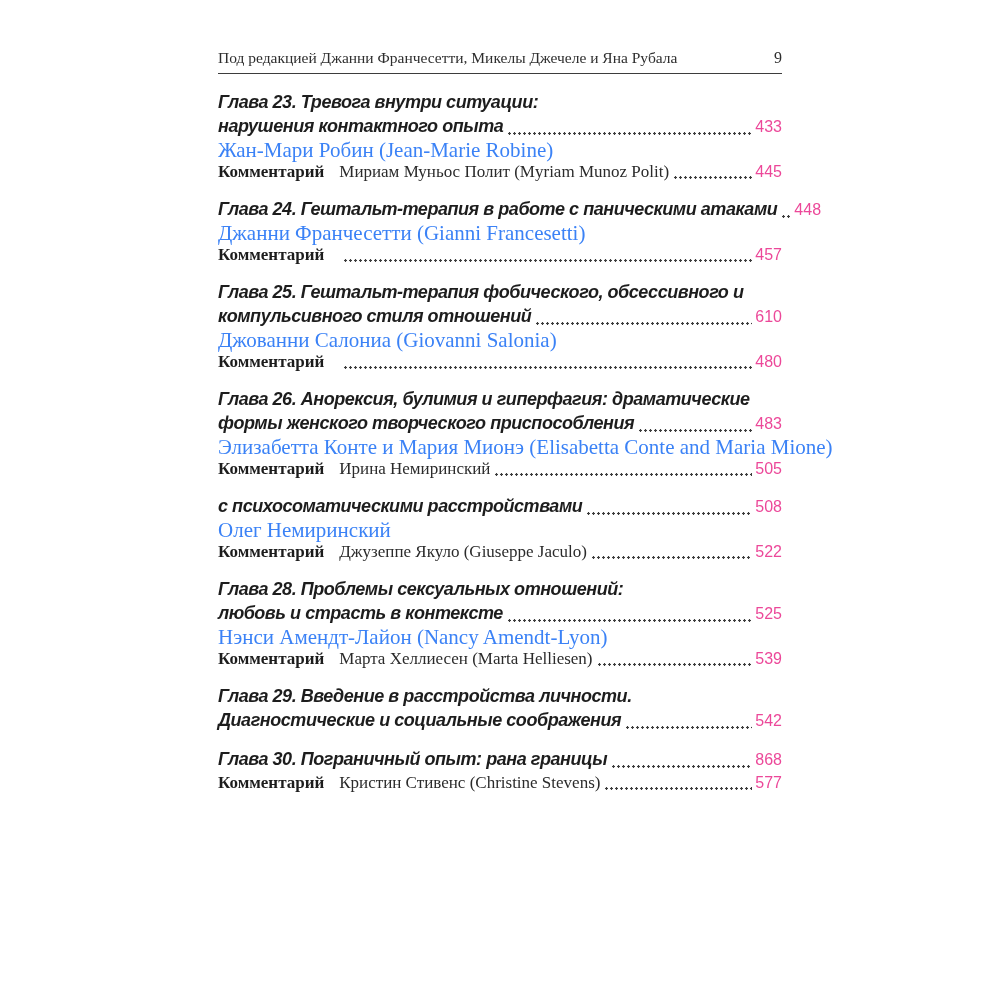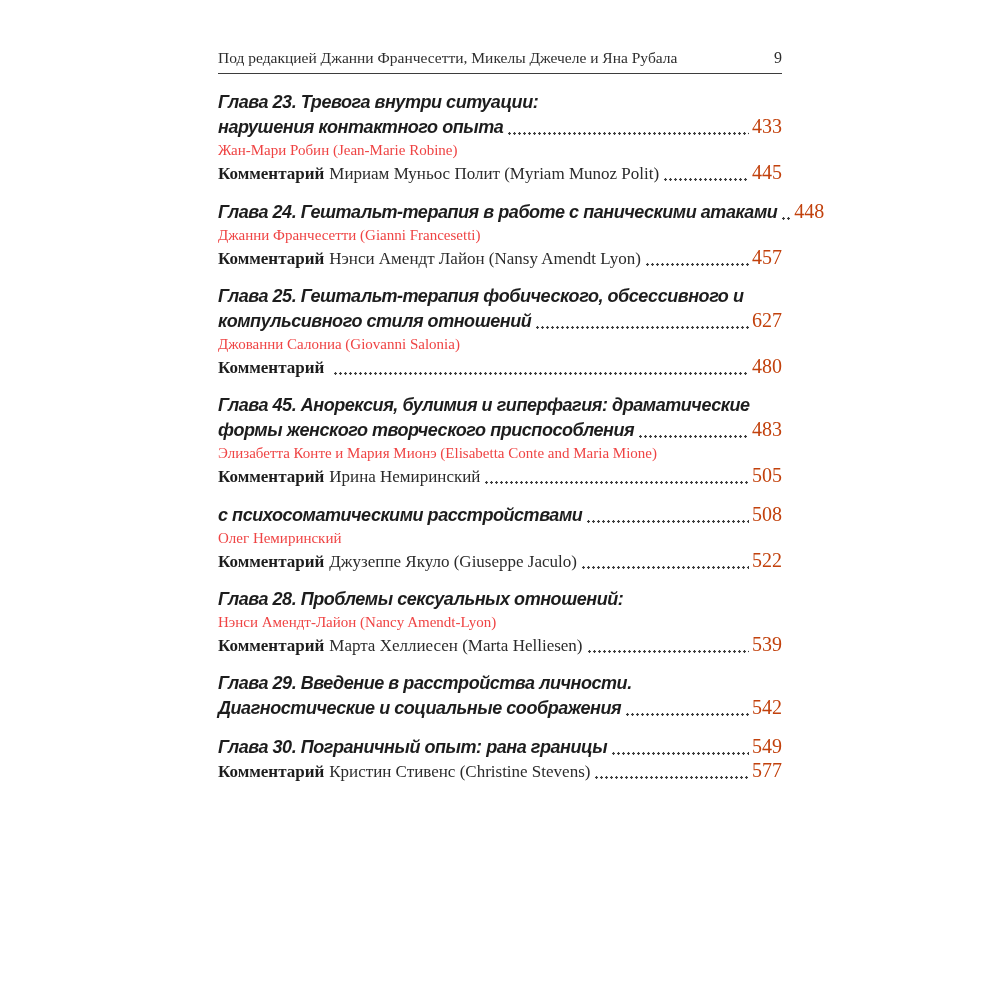--- a/index.html
+++ b/index.html
@@ -40,45 +40,45 @@
     font-weight: bold;
     font-style: italic;
     font-size: 18px;
     letter-spacing: -0.45px;
     line-height: 24px;
     color: #1d1d1d;
     white-space: nowrap;
     text-align: center;
   }
   .author-line {
-    font-size: 15px;
+    font-size: 21px;
     line-height: 22px;
-    color: #ef4444;
+    color: #3b82f6;
     white-space: nowrap;
   }
   .comment-line {
     display: flex;
     align-items: baseline;
     font-size: 17px;
     line-height: 22px;
     color: #2b2b2b;
     white-space: nowrap;
   }
   .comment-label {
     font-weight: bold;
-    margin-right: 5px;
+    margin-right: 15px;
     color: #1d1d1d;
   }
   .page-num {
-    font-family: Liberation Serif, serif;
+    font-family: Liberation Sans, sans-serif;
     font-weight: normal;
     font-style: normal;
-    font-size: 20px;
+    font-size: 16px;
     letter-spacing: 0;
-    color: #c2410c;
+    color: #ec4899;
   }
   .leader {
     flex: 1 1 auto;
     min-width: 10px;
     height: 3px;
     align-self: flex-end;
     margin: 0 3px 4px 4px;
     background-image: radial-gradient(circle, #3c3c3c 1.05px, rgba(0,0,0,0) 1.45px);
     background-size: 5px 3px;
     background-repeat: repeat-x;
@@ -117,46 +117,45 @@
 
     <div class="entry">
       <div class="title-line">
         <span>Глава 24. Гештальт-терапия в работе с паническими атаками</span>
         <span class="leader"></span>
         <span class="page-num">448</span>
       </div>
       <div class="author-line">Джанни Франчесетти (Gianni Francesetti)</div>
       <div class="comment-line">
         <span class="comment-label">Комментарий</span>
-        <span>Нэнси Амендт Лайон (Nansy Amendt Lyon)</span>
         <span class="leader"></span>
         <span class="page-num">457</span>
       </div>
     </div>
 
     <div class="entry">
       <div class="title-line">
         <span>Глава 25. Гештальт-терапия фобического, обсессивного и</span>
       </div>
       <div class="title-line">
         <span>компульсивного стиля отношений</span>
         <span class="leader"></span>
-        <span class="page-num">627</span>
+        <span class="page-num">610</span>
       </div>
       <div class="author-line">Джованни Салониа (Giovanni Salonia)</div>
       <div class="comment-line">
         <span class="comment-label">Комментарий</span>
         <span class="leader"></span>
         <span class="page-num">480</span>
       </div>
     </div>
 
     <div class="entry">
       <div class="title-line">
-        <span>Глава 45. Анорексия, булимия и гиперфагия: драматические</span>
+        <span>Глава 26. Анорексия, булимия и гиперфагия: драматические</span>
       </div>
       <div class="title-line">
         <span>формы женского творческого приспособления</span>
         <span class="leader"></span>
         <span class="page-num">483</span>
       </div>
       <div class="author-line">Элизабетта Конте и Мария Мионэ (Elisabetta Conte and Maria Mione)</div>
       <div class="comment-line">
         <span class="comment-label">Комментарий</span>
         <span>Ирина Немиринский</span>
@@ -177,20 +176,25 @@
         <span>Джузеппе Якуло (Giuseppe Jaculo)</span>
         <span class="leader"></span>
         <span class="page-num">522</span>
       </div>
     </div>
 
     <div class="entry">
       <div class="title-line">
         <span>Глава 28. Проблемы сексуальных отношений:</span>
       </div>
+      <div class="title-line">
+        <span>любовь и страсть в контексте</span>
+        <span class="leader"></span>
+        <span class="page-num">525</span>
+      </div>
       <div class="author-line">Нэнси Амендт-Лайон (Nancy Amendt-Lyon)</div>
       <div class="comment-line">
         <span class="comment-label">Комментарий</span>
         <span>Марта Хеллиесен (Marta Helliesen)</span>
         <span class="leader"></span>
         <span class="page-num">539</span>
       </div>
     </div>
 
     <div class="entry">
@@ -201,21 +205,21 @@
         <span>Диагностические и социальные соображения</span>
         <span class="leader"></span>
         <span class="page-num">542</span>
       </div>
     </div>
 
     <div class="entry">
       <div class="title-line">
         <span>Глава 30. Пограничный опыт: рана границы</span>
         <span class="leader"></span>
-        <span class="page-num">549</span>
+        <span class="page-num">868</span>
       </div>
       <div class="comment-line">
         <span class="comment-label">Комментарий</span>
         <span>Кристин Стивенс (Christine Stevens)</span>
         <span class="leader"></span>
         <span class="page-num">577</span>
       </div>
     </div>
 
   </div>

